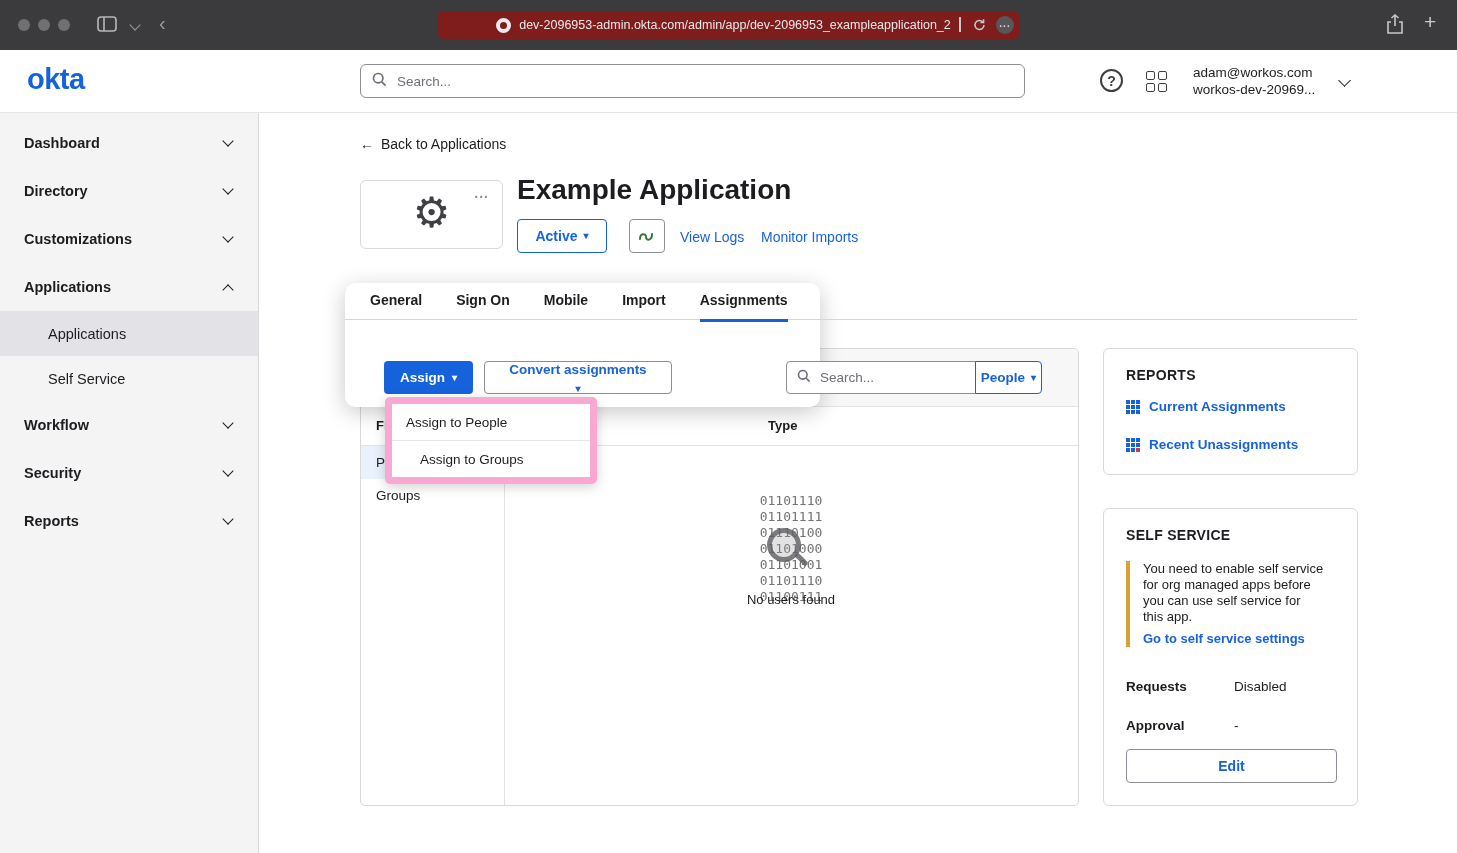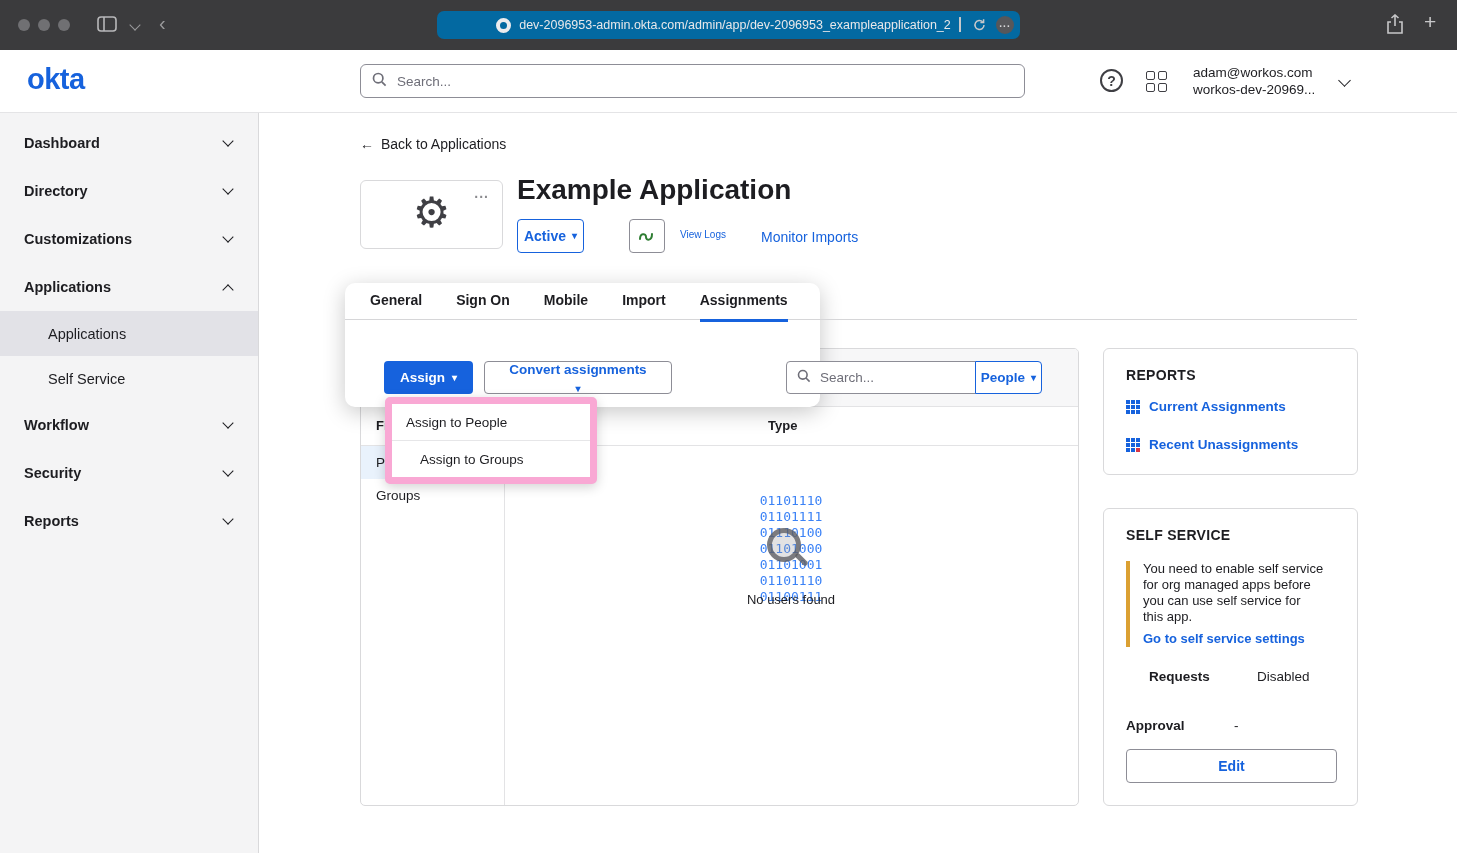--- a/index.html
+++ b/index.html
@@ -5,21 +5,21 @@
   html,body{margin:0;padding:0;}
   body{width:1457px;height:853px;position:relative;overflow:hidden;background:#fff;
        font-family:"Liberation Sans",sans-serif;color:#1d1d21;}
   
   #browser-bar{position:absolute;left:0;top:0;width:1457px;height:50px;background:#3b3b3d;z-index:50;}
   .t-dot{position:absolute;top:19px;width:12px;height:12px;border-radius:50%;background:#707073;}
   #td1{left:18px}#td2{left:38px}#td3{left:58px}
   #sb-toggle{position:absolute;left:97px;top:16px;}
   #mini-chev{position:absolute;left:131px;top:21px;width:7px;height:7px;border-right:1.6px solid #9a9a9c;border-bottom:1.6px solid #9a9a9c;transform:rotate(45deg);}
   #back-chev{position:absolute;left:159px;top:12px;font-size:20px;color:#9a9a9c;}
-  #url-pill{position:absolute;left:437px;top:11px;width:583px;height:28px;background:#0369a1;border-radius:7px;
+  #url-pill{position:absolute;left:437px;top:11px;width:583px;height:28px;background:#7f1d1d;border-radius:7px;
             display:flex;align-items:center;justify-content:center;gap:8px;color:#e8e8ea;font-size:12.5px;}
   #fav{width:15px;height:15px;border:4px solid #ececee;border-radius:50%;box-sizing:border-box;flex:none;}
   #lock{display:inline-block;flex:none;}
   .lockarc{width:7px;height:6px;border:1.5px solid #c8c8ca;border-bottom:none;border-radius:4px 4px 0 0;margin:0 auto;box-sizing:border-box;}
   .lockbody{width:9px;height:7px;background:#c8c8ca;border-radius:1.5px;}
   #reload{position:absolute;right:34px;top:7px;}
   #more-circle{position:absolute;right:6px;top:5px;width:18px;height:18px;border-radius:50%;background:#57575a;color:#d8d8da;
                font-size:10px;line-height:15px;text-align:center;letter-spacing:1px;font-weight:700;}
   #share{position:absolute;left:1386px;top:14px;}
   #newtab{position:absolute;left:1424px;top:10px;font-size:21px;color:#c7c7c9;}
@@ -42,26 +42,26 @@
   .nav-sub{height:45px;padding-left:48px;font-weight:400;justify-content:flex-start;}
   .nav-selected{background:#e2e2e7;}
   .cv{display:inline-block;width:7px;height:7px;border-right:1.7px solid #1d1d21;border-bottom:1.7px solid #1d1d21;transform:rotate(45deg);margin-top:-4px;}
   .cv-up{transform:rotate(-135deg);margin-top:5px;}
   
   #back-link{position:absolute;left:360px;top:136px;font-size:14px;display:flex;gap:7px;align-items:center;cursor:pointer;}
   #app-icon-box{position:absolute;left:360px;top:180px;width:143px;height:69px;border:1px solid #d9d9db;border-radius:6px;background:#fff;box-sizing:border-box;}
   #gear{position:absolute;left:50%;top:50%;transform:translate(-50%,-54%);font-size:42px;color:#3f3f44;line-height:1;}
   #dots{position:absolute;right:13px;top:4px;color:#8a8a8e;font-size:14px;letter-spacing:1px;font-weight:700;}
   #page-title{position:absolute;left:517px;top:174px;font-size:28px;font-weight:700;}
-  #active-btn{position:absolute;left:517px;top:219px;width:67px;height:34px;border:1px solid #1662dd;border-radius:4px;background:#fff;
+  #active-btn{position:absolute;left:517px;top:219px;width:90px;height:34px;border:1px solid #1662dd;border-radius:4px;background:#fff;
               color:#1662dd;font-size:14px;font-weight:600;display:flex;align-items:center;justify-content:center;gap:6px;box-sizing:border-box;cursor:pointer;}
   .caret{font-size:10px;line-height:1;}
   #green-btn{position:absolute;left:629px;top:219px;width:36px;height:34px;border:1px solid #8d8d96;border-radius:4px;background:#fff;
              display:flex;align-items:center;justify-content:center;box-sizing:border-box;cursor:pointer;}
-  #view-logs{position:absolute;left:680px;top:229px;font-size:10px;color:#1662dd;cursor:pointer;}
+  #view-logs{position:absolute;left:680px;top:229px;font-size:14px;color:#1662dd;cursor:pointer;}
   #monitor-imports{position:absolute;left:761px;top:229px;font-size:14px;color:#1662dd;cursor:pointer;}
   
   #overlay-card{position:absolute;left:345px;top:283px;width:475px;height:124px;background:#fff;border-radius:10px;
                 box-shadow:0 5px 22px rgba(0,0,0,0.22);z-index:20;}
   #tabs-line{position:absolute;left:345px;top:319px;width:1012px;height:1px;background:#d6d6d8;z-index:22;}
   #tabs{position:absolute;left:370px;top:292px;display:flex;gap:34px;z-index:24;}
   .tab{font-size:14px;font-weight:600;padding-bottom:11px;cursor:pointer;}
   .tab-active{border-bottom:3px solid #1662dd;}
   
   #assign-btn{position:absolute;left:384px;top:361px;width:89px;height:33px;background:#1662dd;border-radius:4px;color:#fff;
@@ -81,38 +81,38 @@
   #filter-col-border{position:absolute;left:143px;top:58px;width:1px;height:398px;background:#e3e3e5;}
   .filter-item{position:absolute;left:0;width:143px;height:33px;display:flex;align-items:center;padding-left:15px;font-size:13.5px;box-sizing:border-box;cursor:pointer;}
   #filter-people{top:97px;background:#e9f2fc;}
   #filter-groups{top:130px;}
   #table-search{position:absolute;left:786px;top:361px;width:190px;height:33px;border:1px solid #8d8d96;border-radius:4px 0 0 4px;
                 background:#fff;display:flex;align-items:center;gap:7px;padding:0 10px;box-sizing:border-box;z-index:30;}
   #people-btn{position:absolute;left:975px;top:361px;width:67px;height:33px;border:1px solid #1662dd;border-radius:0 4px 4px 0;background:#fff;
               color:#1662dd;font-size:13.5px;font-weight:600;display:flex;align-items:center;justify-content:center;gap:6px;box-sizing:border-box;z-index:30;cursor:pointer;}
   
   #binary{position:absolute;left:503px;top:493px;width:576px;text-align:center;font-family:"DejaVu Sans Mono",monospace;
-          font-size:13px;line-height:16px;color:#3b82f6;z-index:2;}
+          font-size:13px;line-height:16px;color:#737373;z-index:2;}
   #magnifier{position:absolute;left:767px;top:528px;width:46px;height:48px;z-index:3;}
   .mag-circle{width:34px;height:34px;border:5px solid rgba(90,90,95,0.75);border-radius:50%;background:rgba(150,150,155,0.28);box-sizing:border-box;}
   .mag-handle{position:absolute;left:27px;top:29px;width:15px;height:5px;background:rgba(90,90,95,0.8);transform:rotate(45deg);border-radius:2px;}
   #no-users{position:absolute;left:503px;top:592px;width:576px;text-align:center;font-size:13px;z-index:2;}
   
   #reports-card{position:absolute;left:1103px;top:348px;width:255px;height:127px;border:1px solid #d9d9db;border-radius:6px;box-sizing:border-box;background:#fff;}
   .card-title{position:absolute;left:22px;top:18px;font-size:14px;font-weight:700;letter-spacing:0.3px;}
   .report-link{position:absolute;left:22px;display:flex;align-items:center;gap:9px;font-size:13.5px;color:#1662dd;font-weight:600;cursor:pointer;}
   #report-link-1{top:50px;}
   #report-link-2{top:88px;}
   #ss-card{position:absolute;left:1103px;top:508px;width:255px;height:298px;border:1px solid #d9d9db;border-radius:6px;box-sizing:border-box;background:#fff;}
   #ss-notice{position:absolute;left:22px;top:52px;width:198px;border-left:4px solid #dba032;padding-left:13px;box-sizing:border-box;}
   #ss-notice-text{font-size:13px;line-height:16px;}
   #ss-link{margin-top:6px;font-size:13px;color:#1662dd;font-weight:600;display:inline-block;cursor:pointer;}
   .kv-label{position:absolute;left:22px;font-size:13.5px;font-weight:700;}
   .kv-value{position:absolute;left:130px;font-size:13.5px;}
-  #req-label,#req-value{top:160px;margin-left:23px;}
+  #req-label,#req-value{top:170px;}
   #app-label,#app-value{top:209px;}
   #edit-btn{position:absolute;left:22px;top:240px;width:211px;height:34px;border:1px solid #8d8d96;border-radius:4px;background:#fff;
             color:#1662dd;font-size:14px;font-weight:600;display:flex;align-items:center;justify-content:center;box-sizing:border-box;cursor:pointer;}
 </style>
 </head>
 <body>
 
 <div id="browser-bar">
   <span class="t-dot" id="td1"></span>
   <span class="t-dot" id="td2"></span>

